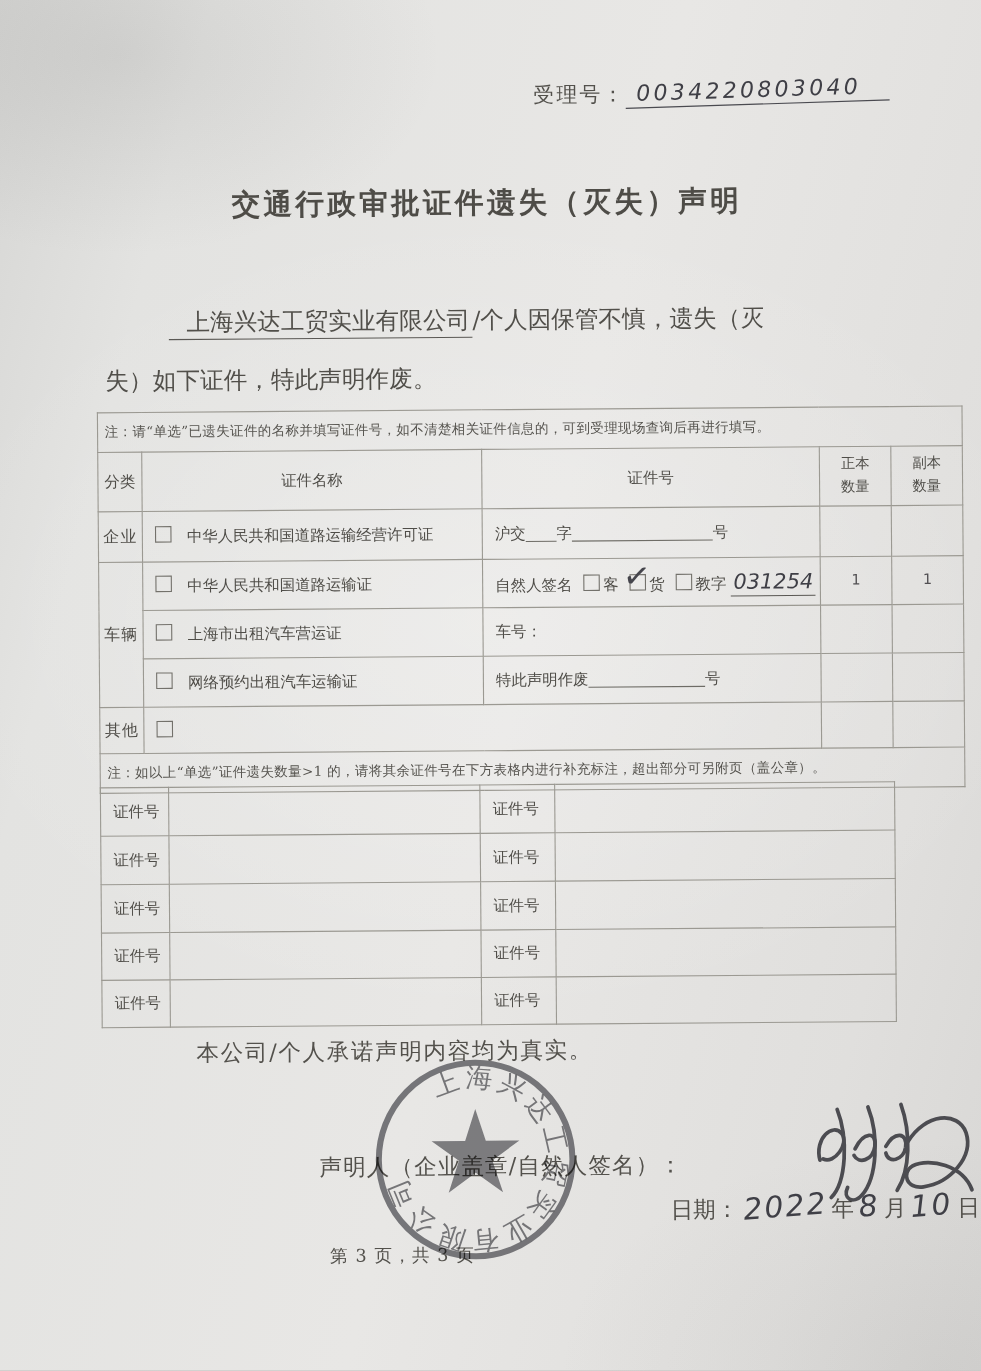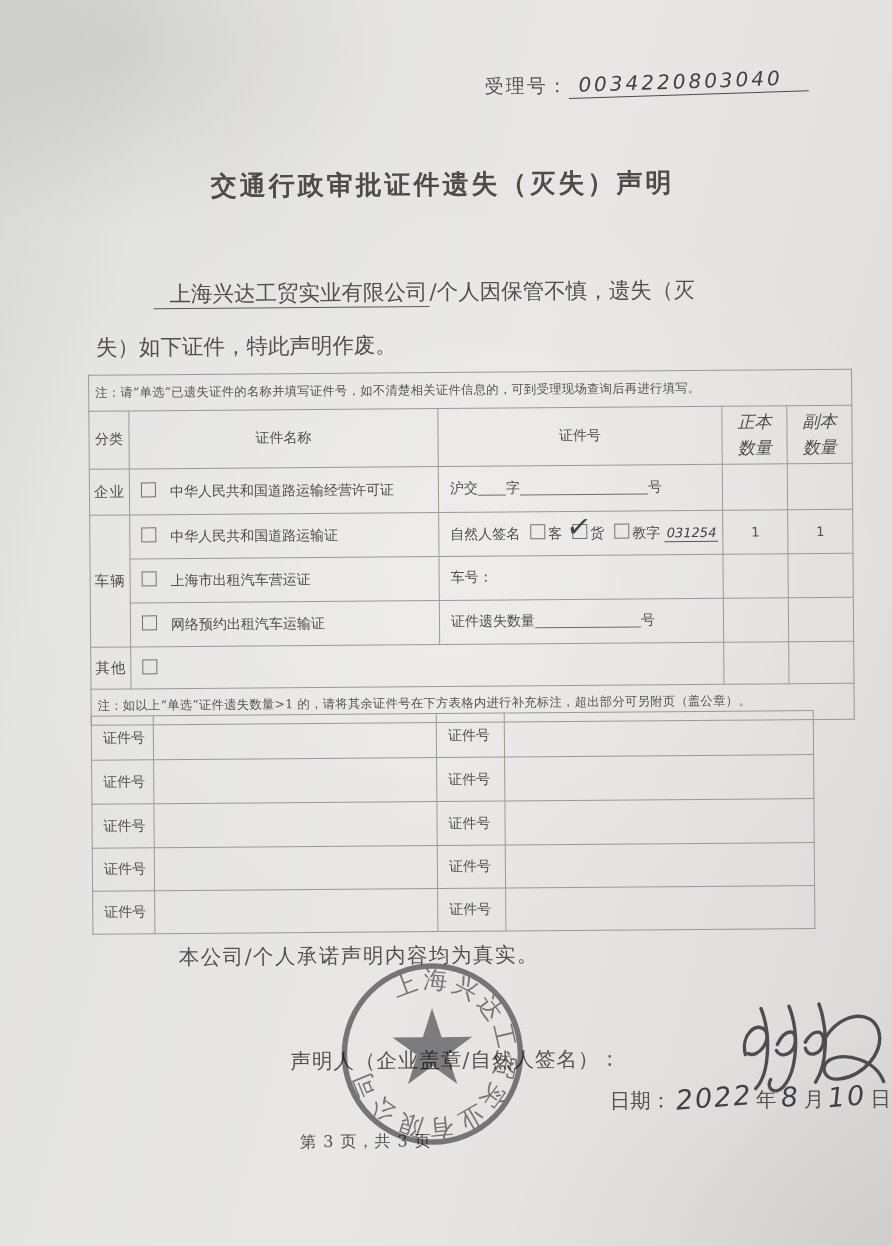--- a/index.html
+++ b/index.html
@@ -31,21 +31,21 @@
   table{border-collapse:collapse;table-layout:fixed;background:transparent;}
   .tbl{top:372px;left:90px;}
   .tbl2{top:713px;left:90px;}
   td{border:1px solid #9b9992;font-size:14px;color:#4f4d48;padding:2px 4px;vertical-align:middle;
      overflow:hidden;white-space:nowrap;}
   td.note{font-size:12.3px;color:#55534e;padding:9px 6px;letter-spacing:.3px;white-space:normal;line-height:1.3;}
   td.center{text-align:center;}
   td.cat{text-align:center;font-size:14.5px;letter-spacing:1px;}
   td.namecell{padding-left:11px;}
   td.numcell{padding-left:11px;}
-  .hdr2{font-size:17px;line-height:1.55;text-align:center;font-style:italic;}
+  .hdr2{font-size:13px;line-height:1.55;text-align:center;}
   .cb{display:inline-block;width:13px;height:13px;border:1.3px solid #73716b;vertical-align:-1px;margin-right:14px;position:relative;}
   .cb-inline{margin:0 3px 0 10px;}
   .blank{display:inline-block;border-bottom:1px solid #6e6c66;height:15px;vertical-align:-3px;}
   .uline{border-bottom:1px solid #5a5854;padding:0 2px 1px;}
   .chk{position:absolute;left:-7px;top:-16px;font-size:30px;color:#45454c;font-family:"DejaVu Sans",sans-serif;
        transform:rotate(7deg);font-weight:bold;pointer-events:none;}
   .cnt{font-size:13px;text-align:center;color:#514f52;font-family:"DejaVu Sans",sans-serif;}
 
   
   .affirm{top:941px;left:176px;font-size:20.5px;letter-spacing:1.5px;}
@@ -114,39 +114,39 @@
         <td class="cnt"></td>
         <td class="cnt"></td>
       </tr>
       <tr style="height:44px">
         <td class="cat" rowspan="3">车辆</td>
         <td class="namecell">
           <span class="cb"></span><span>中华人民共和国道路运输证</span>
         </td>
         <td class="numcell">
           <span>自然人签名</span><span class="cb cb-inline"></span><span>客</span><span class="cb cb-inline"><span class="chk">✓</span></span><span>货</span><span class="cb cb-inline"></span><span>教字</span>
-          <span class="uline hand" style="font-size:13px">031254</span>
+          <span class="uline hand" style="font-size:19px">031254</span>
         </td>
         <td class="cnt">1</td>
         <td class="cnt">1</td>
       </tr>
       <tr style="height:44px">
         <td class="namecell">
           <span class="cb"></span><span>上海市出租汽车营运证</span>
         </td>
         <td class="numcell">车号：</td>
         <td></td>
         <td></td>
       </tr>
       <tr style="height:44px">
         <td class="namecell">
           <span class="cb"></span><span>网络预约出租汽车运输证</span>
         </td>
         <td class="numcell">
-          <span>证件遗失数量</span><span class="blank" style="width:106px"></span><span>号</span>
+          <span>特此声明作废</span><span class="blank" style="width:106px"></span><span>号</span>
         </td>
         <td></td>
         <td></td>
       </tr>
       <tr style="height:42px">
         <td class="cat">其他</td>
         <td class="namecell" colspan="2">
           <span class="cb"></span>
         </td>
         <td></td>

